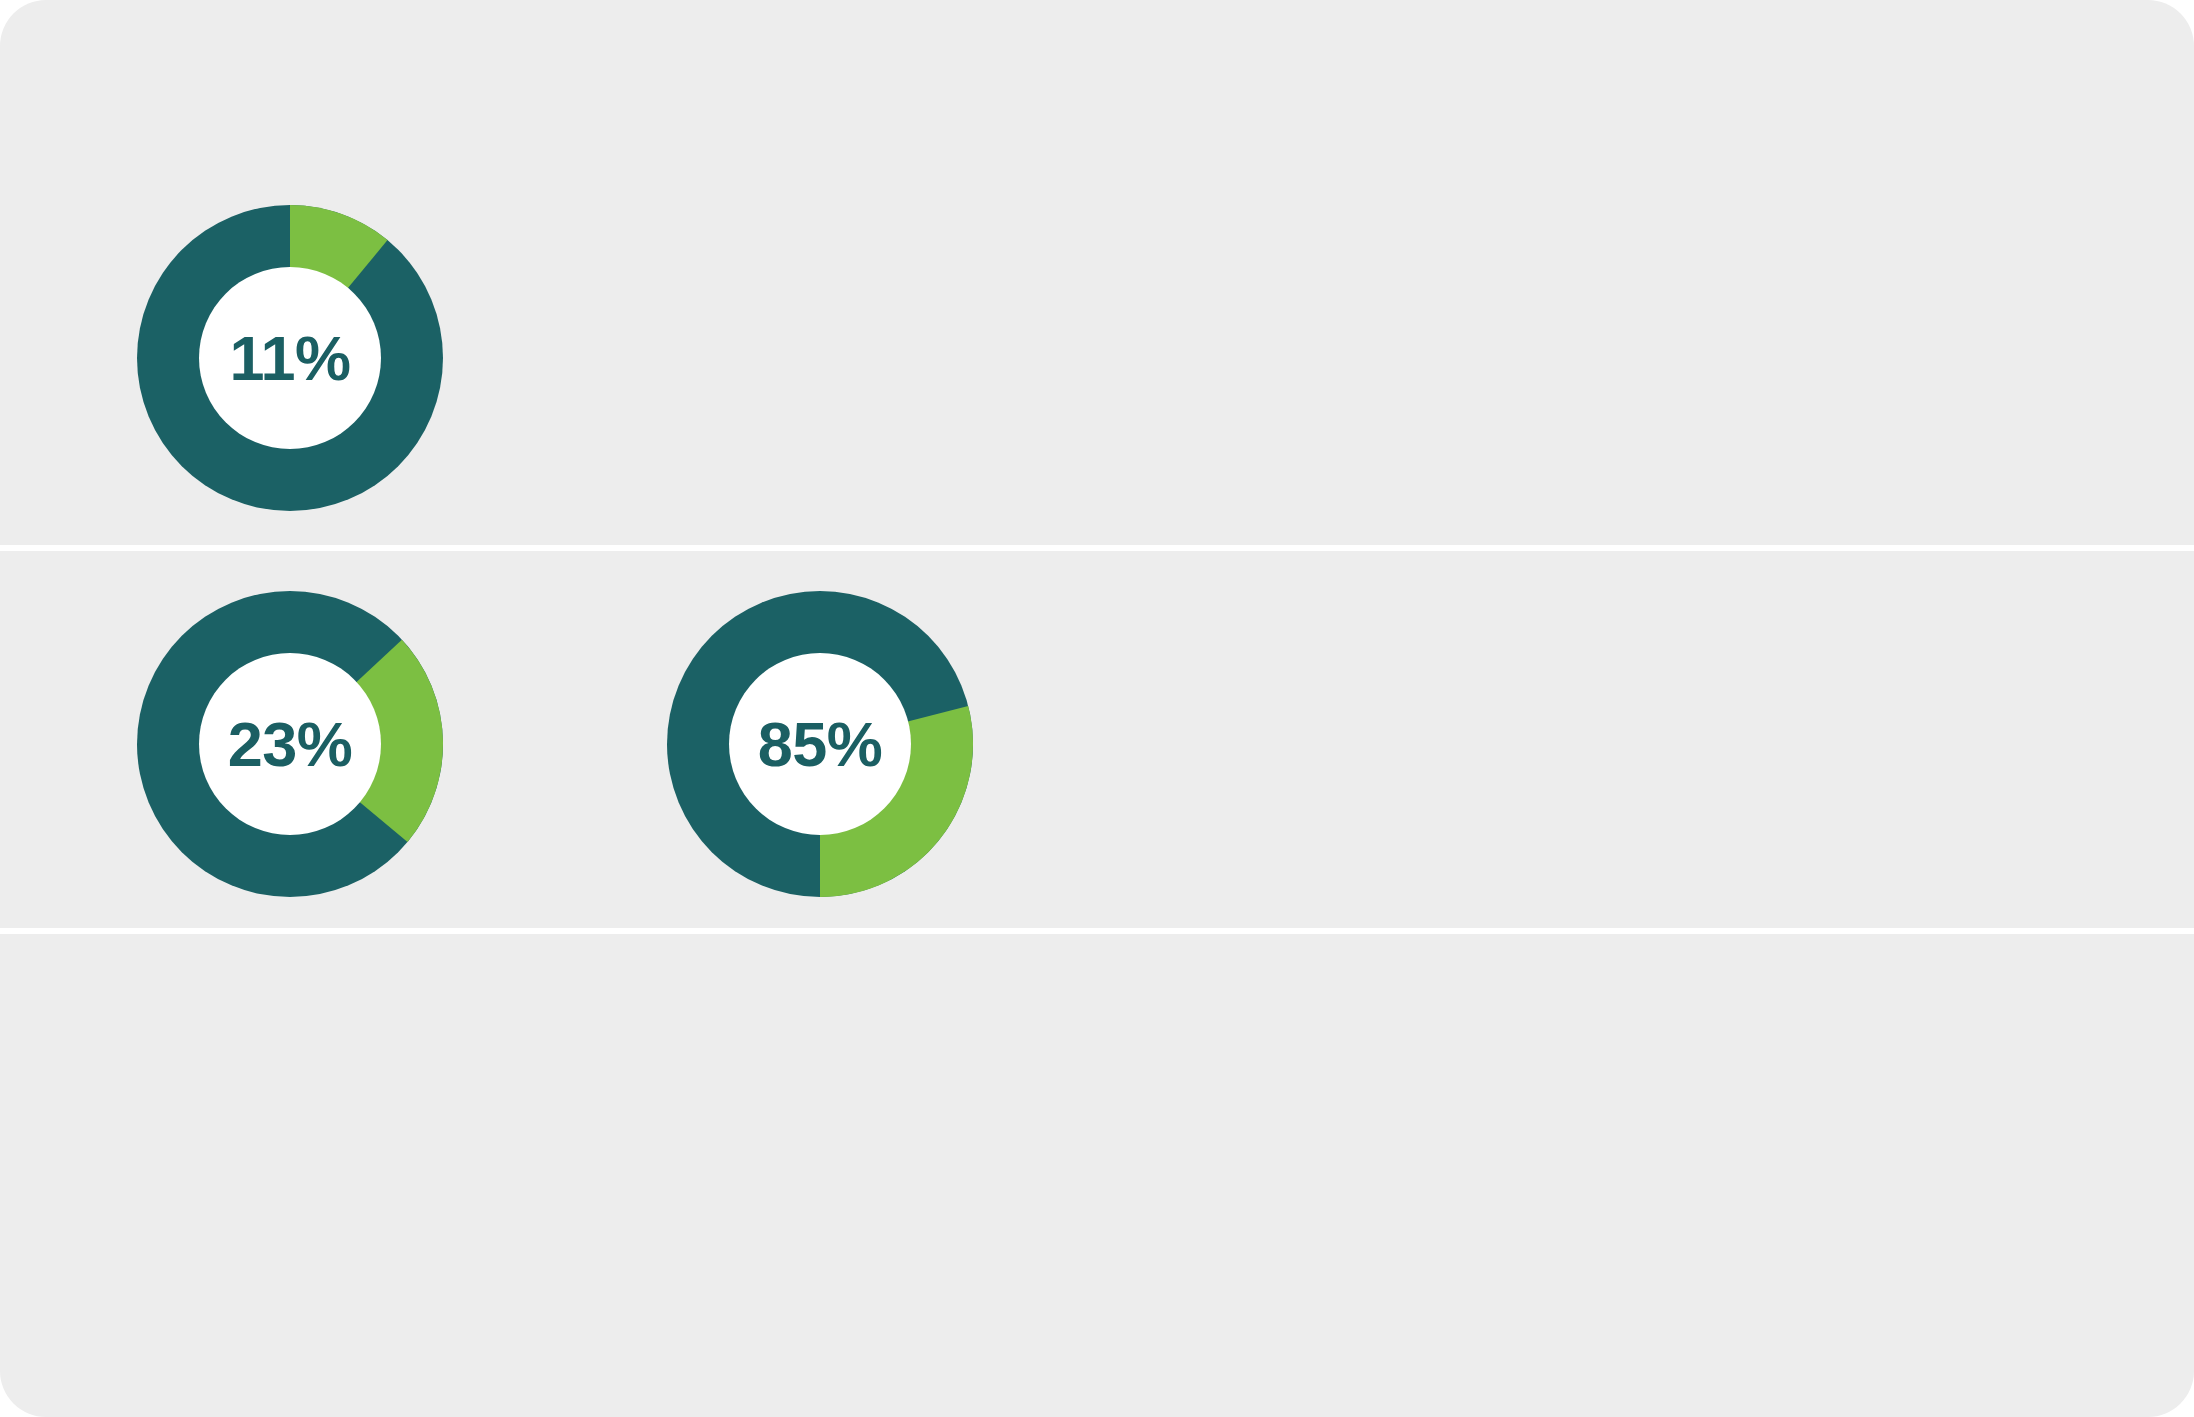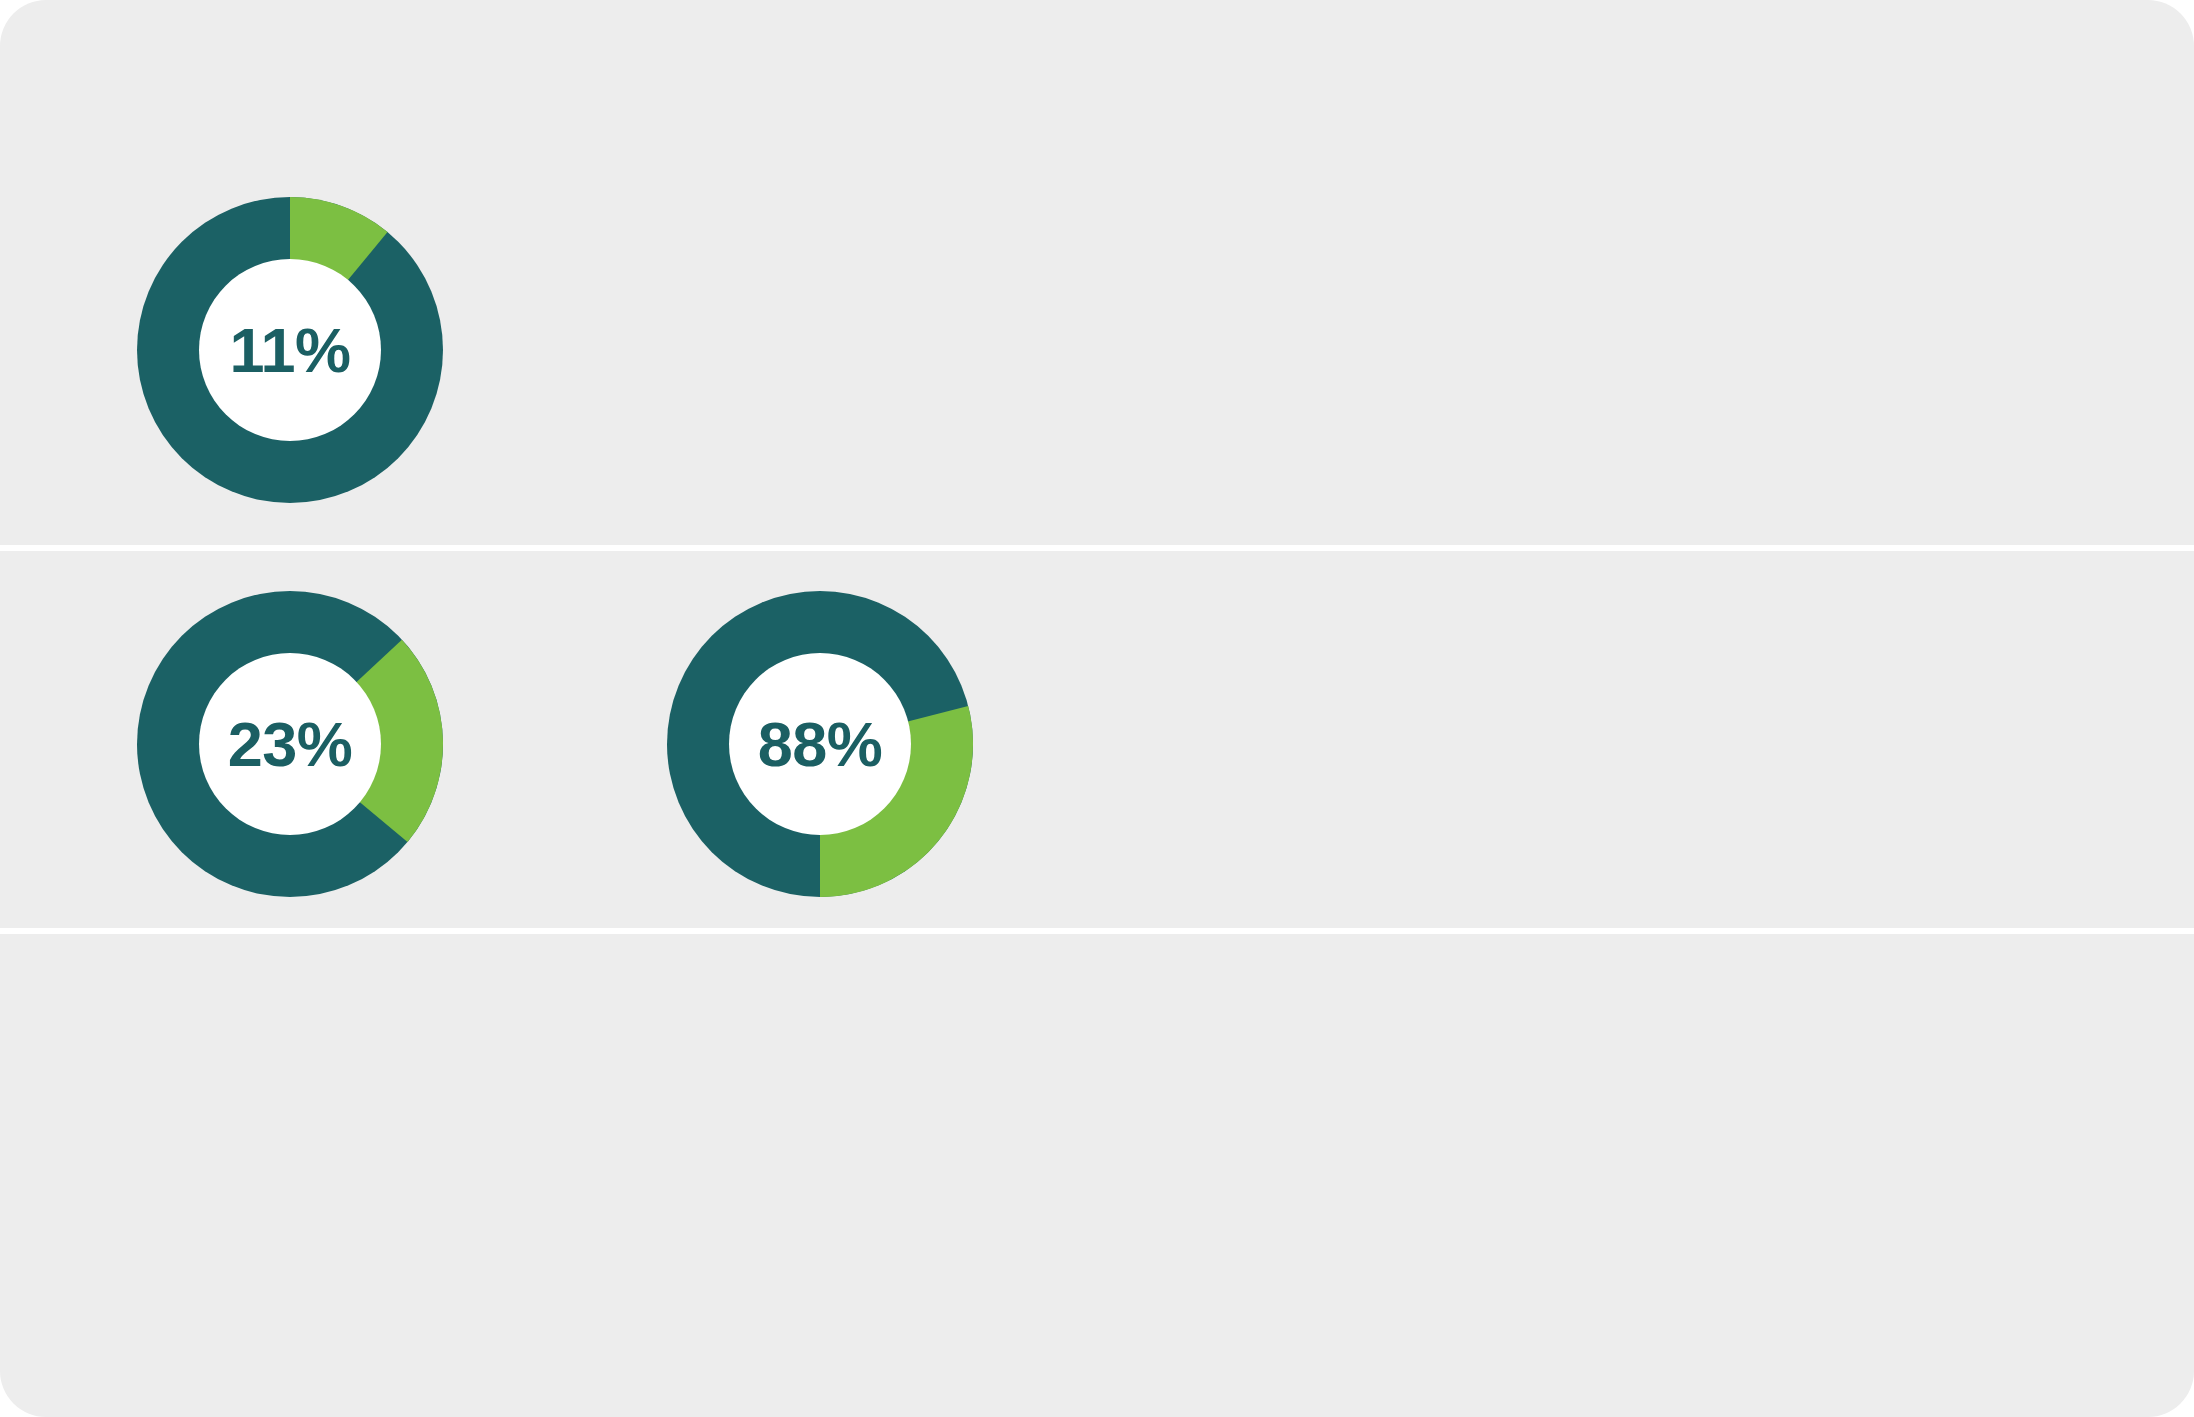--- a/index.html
+++ b/index.html
@@ -28,21 +28,21 @@
     box-sizing: border-box;
   }
 
   
   .row {
     position: absolute;
     left: 0;
     width: 100%;
     box-sizing: border-box;
   }
-  #row-0 { top: 0px;    height: 545px; }
+  #row-0 { top: 8px;    height: 545px; }
   #row-1 { top: 551px;  height: 377px; }
   #row-2 { top: 934px;  height: 483px; }
 
   
   .divider {
     position: absolute;
     left: 0;
     width: 100%;
     height: 6px;
     background: #ffffff;
@@ -114,18 +114,18 @@
           <circle cx="170" cy="170" r="91" fill="#ffffff"></circle>
         </svg>
       <div class="donut-label">23%</div>
     </div>
     <div class="donut-cell donut-col-1">
       <svg class="donut-svg" viewBox="0 0 340 340">
           <circle cx="170" cy="170" r="153" fill="#1b6165"></circle>
           <path d="M 170 170 L 318.193 131.950 A 153 153 0 0 1 170.000 323.000 Z" fill="#7cbf42"></path>
           <circle cx="170" cy="170" r="91" fill="#ffffff"></circle>
         </svg>
-      <div class="donut-label">88%</div>
+      <div class="donut-label">85%</div>
     </div>
   </div>
 
 
 </div>
 
 </body></html>

